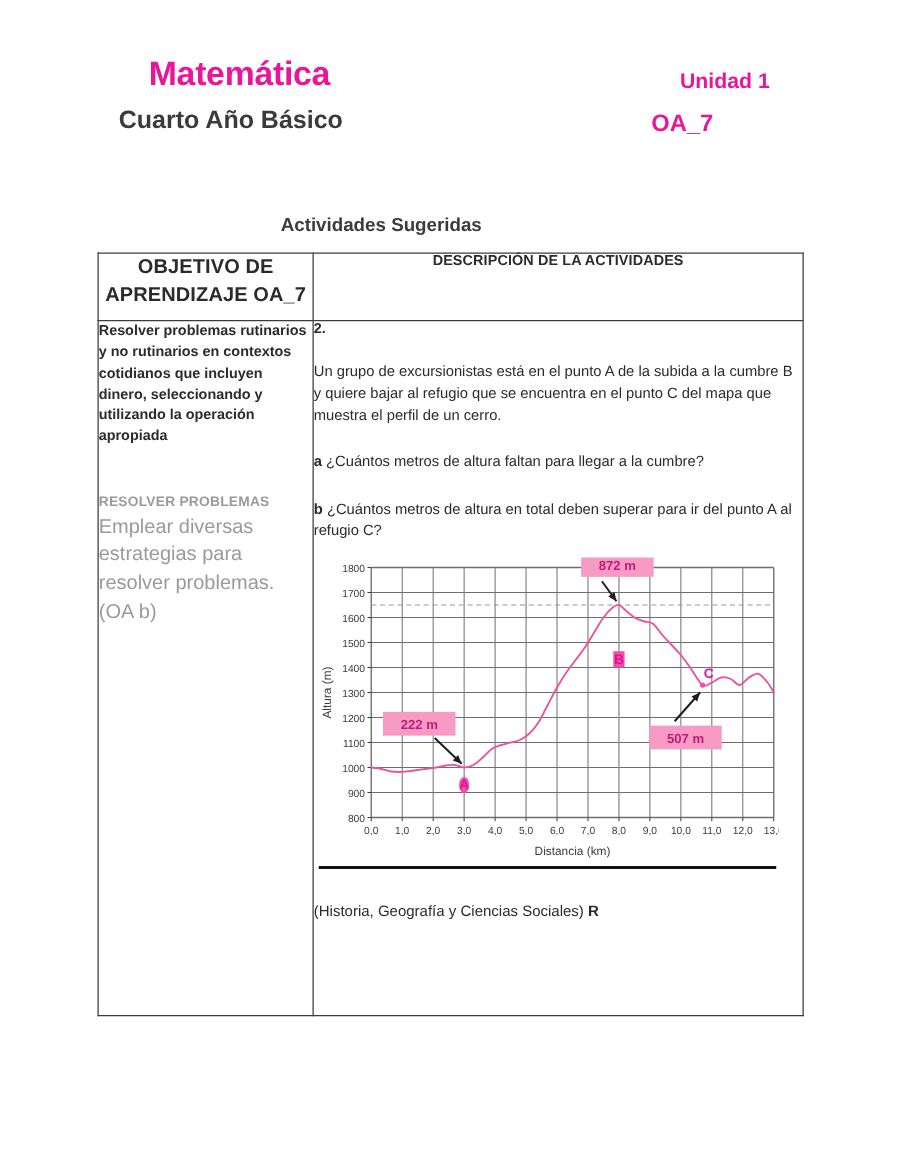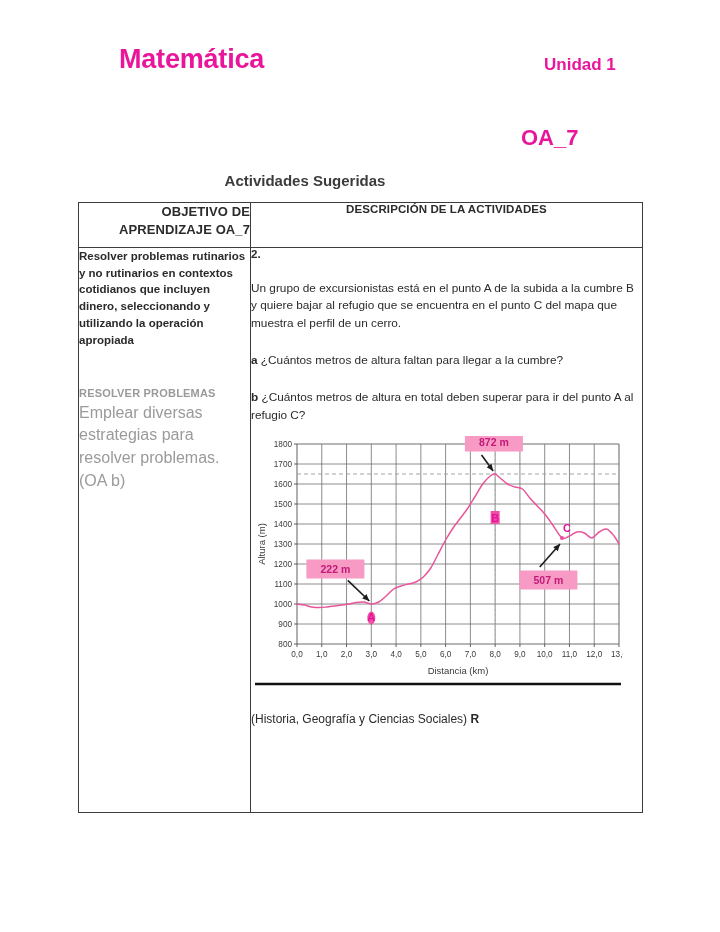--- a/index.html
+++ b/index.html
@@ -43,24 +43,23 @@
     position: absolute;
     left: 513px; top: 55px;
     font-size: 17px;
     font-weight: bold;
     color: #e9169c;
     margin-left: 31px;
   }
   .oa-label {
     position: absolute;
     left: 521px; top: 89px;
-    font-size: 22px;
+    font-size: 19px;
     font-weight: bold;
     color: #e9169c;
-    margin-top: 36px;
   }
 
   
   .section-title {
     position: absolute;
     left: 0; top: 172px;
     width: 604px;
     text-align: center;
     font-size: 15px;
     font-weight: bold;
@@ -80,26 +79,26 @@
   }
   .act-table td, .act-table th {
     border: 1px solid #3c3c3c;
     vertical-align: top;
     padding: 0;
   }
   .col-left { width: 172px; }
   .col-right { width: 392px; }
 
   .th-left {
-    font-size: 13px;
+    font-size: 16px;
     font-weight: bold;
     color: #2b2b2b;
     padding: 7px 6px 9px 6px;
     line-height: 1.42;
-    text-align: right;
+    text-align: center;
     letter-spacing: 0.1px;
   }
   .th-right {
     font-size: 11.5px;
     font-weight: bold;
     color: #2b2b2b;
     padding: 7px 6px 9px 6px;
     text-align: center;
     letter-spacing: 0.1px;
   }
@@ -160,20 +159,21 @@
     height: 268px;
     margin: 6px 0 0 0;
   }
   .chart-svg { display: block; }
 </style>
 </head>
 <body>
 
 <div class="header">
   <div class="title-main">Matemática</div>
+  <div class="title-sub">Cuarto Año Básico</div>
   <div class="unit-label">Unidad 1</div>
   <div class="oa-label">OA_7</div>
 </div>
 
 <div class="section-title">Actividades Sugeridas</div>
 
 <table class="act-table">
   <colgroup>
     <col class="col-left">
     <col class="col-right">

